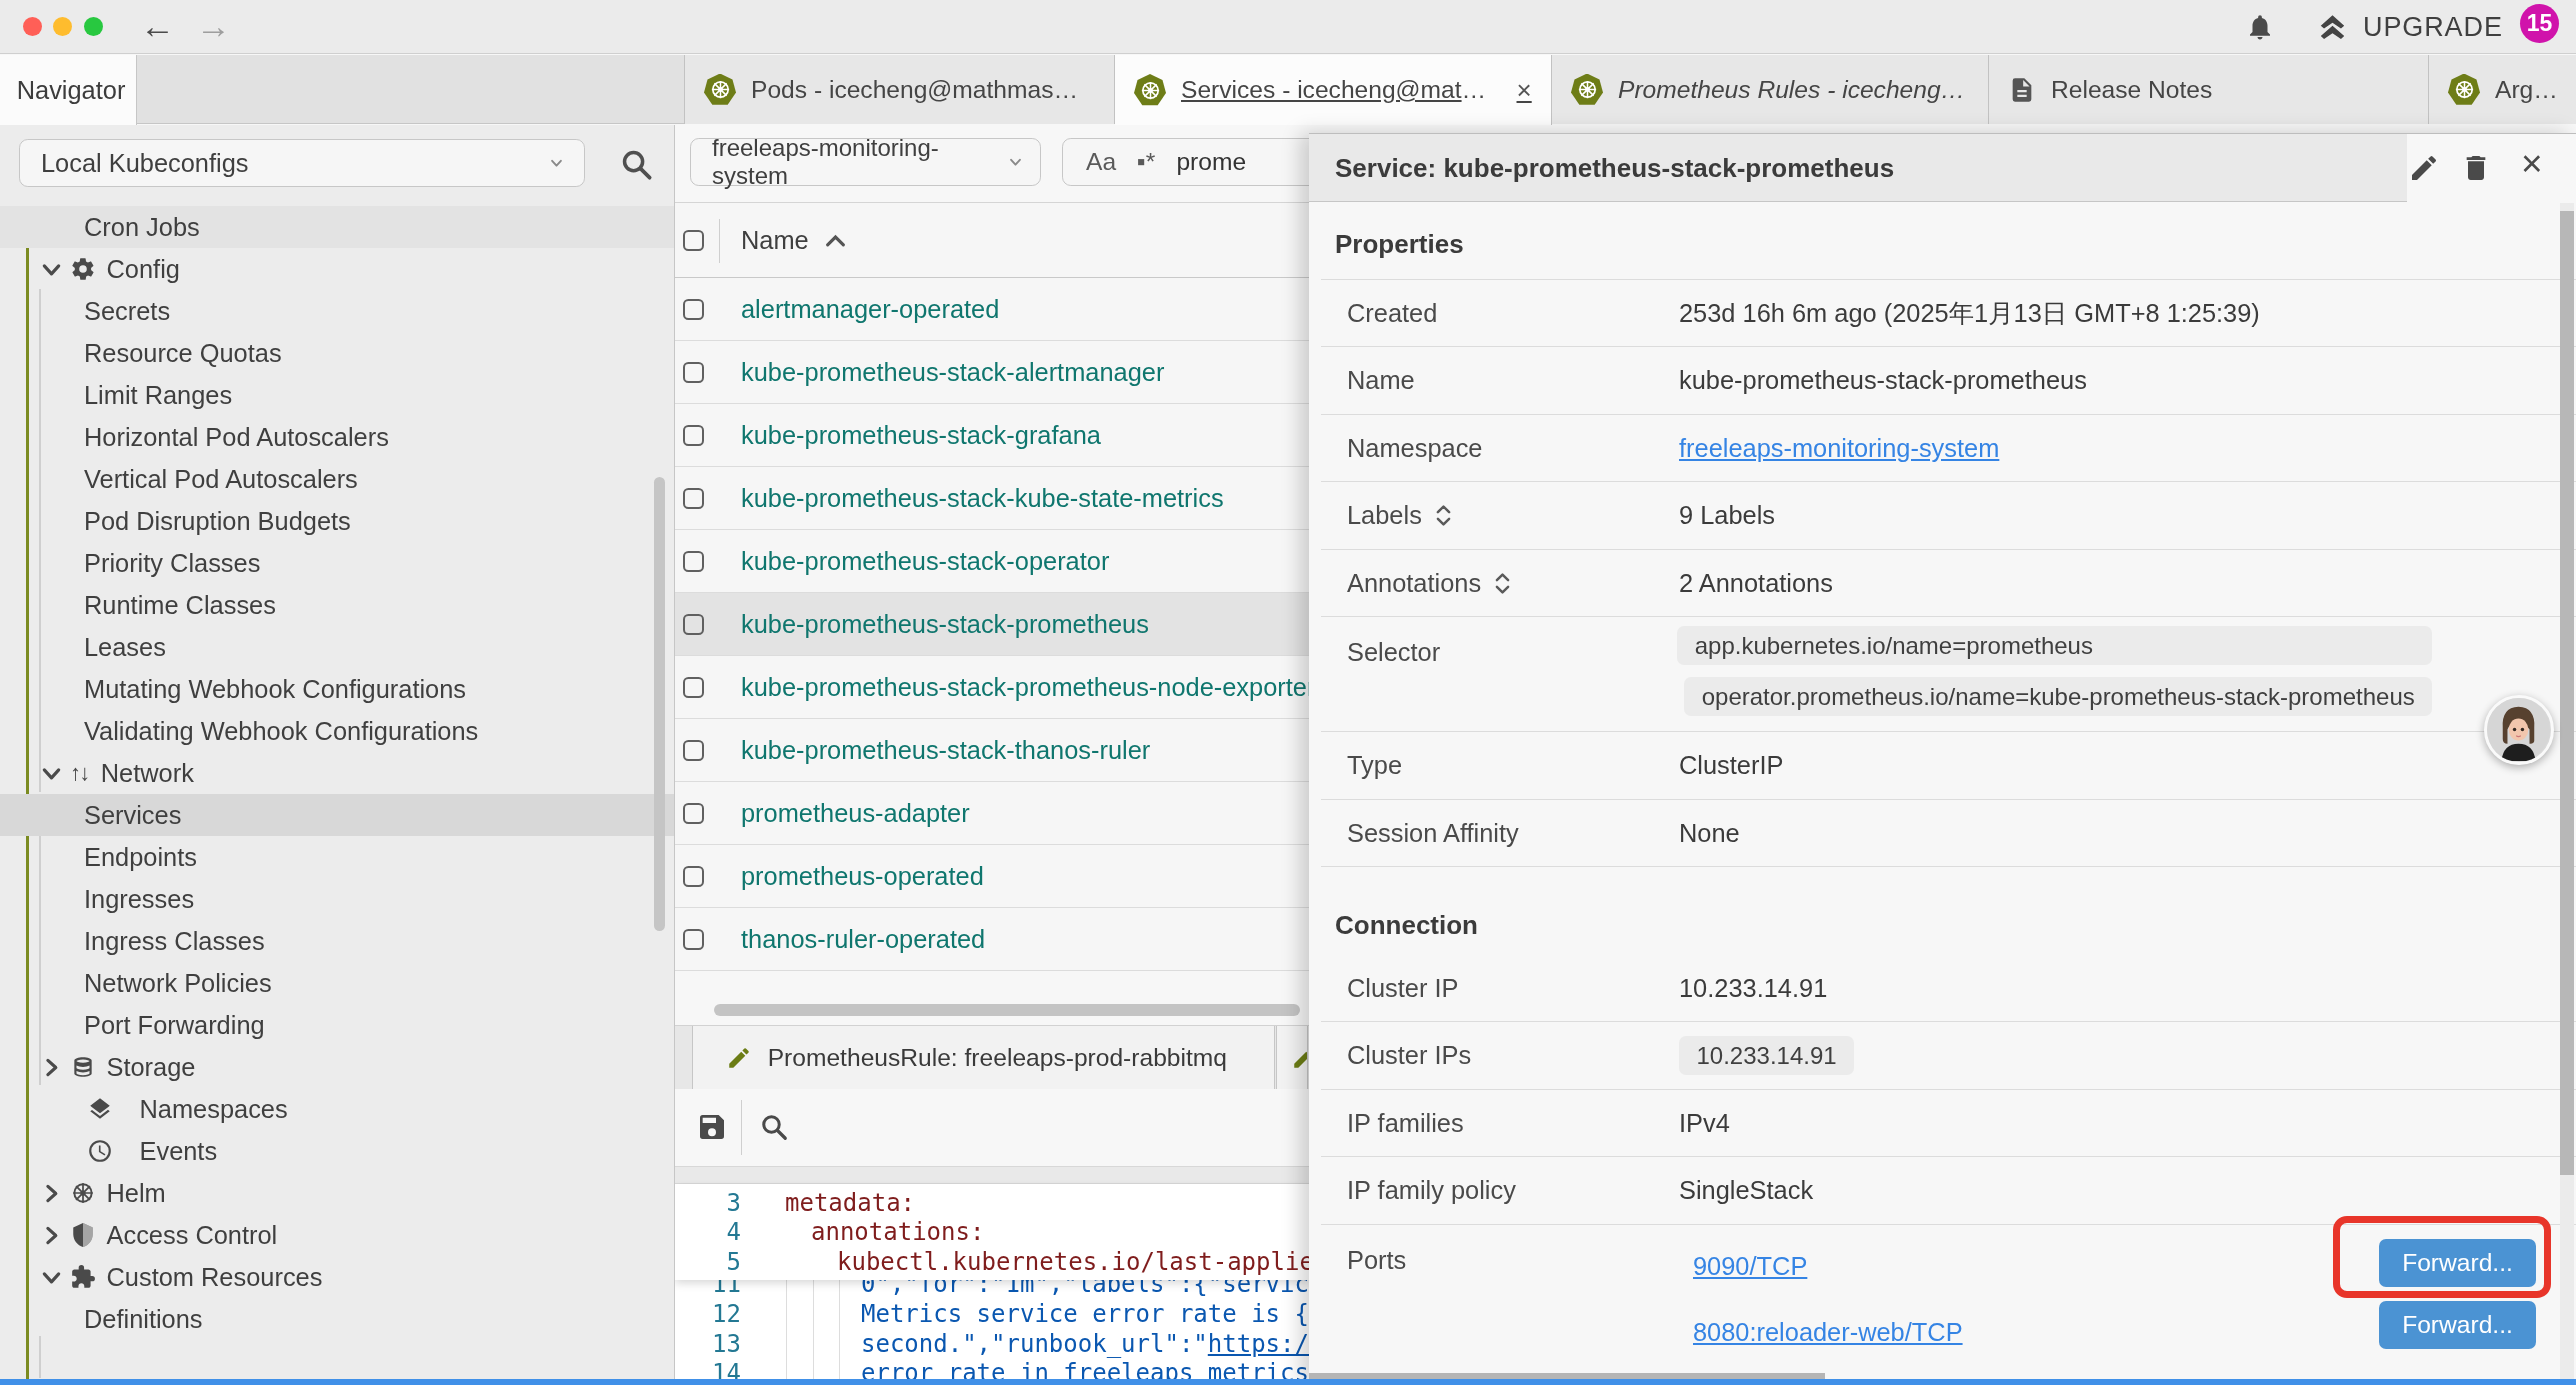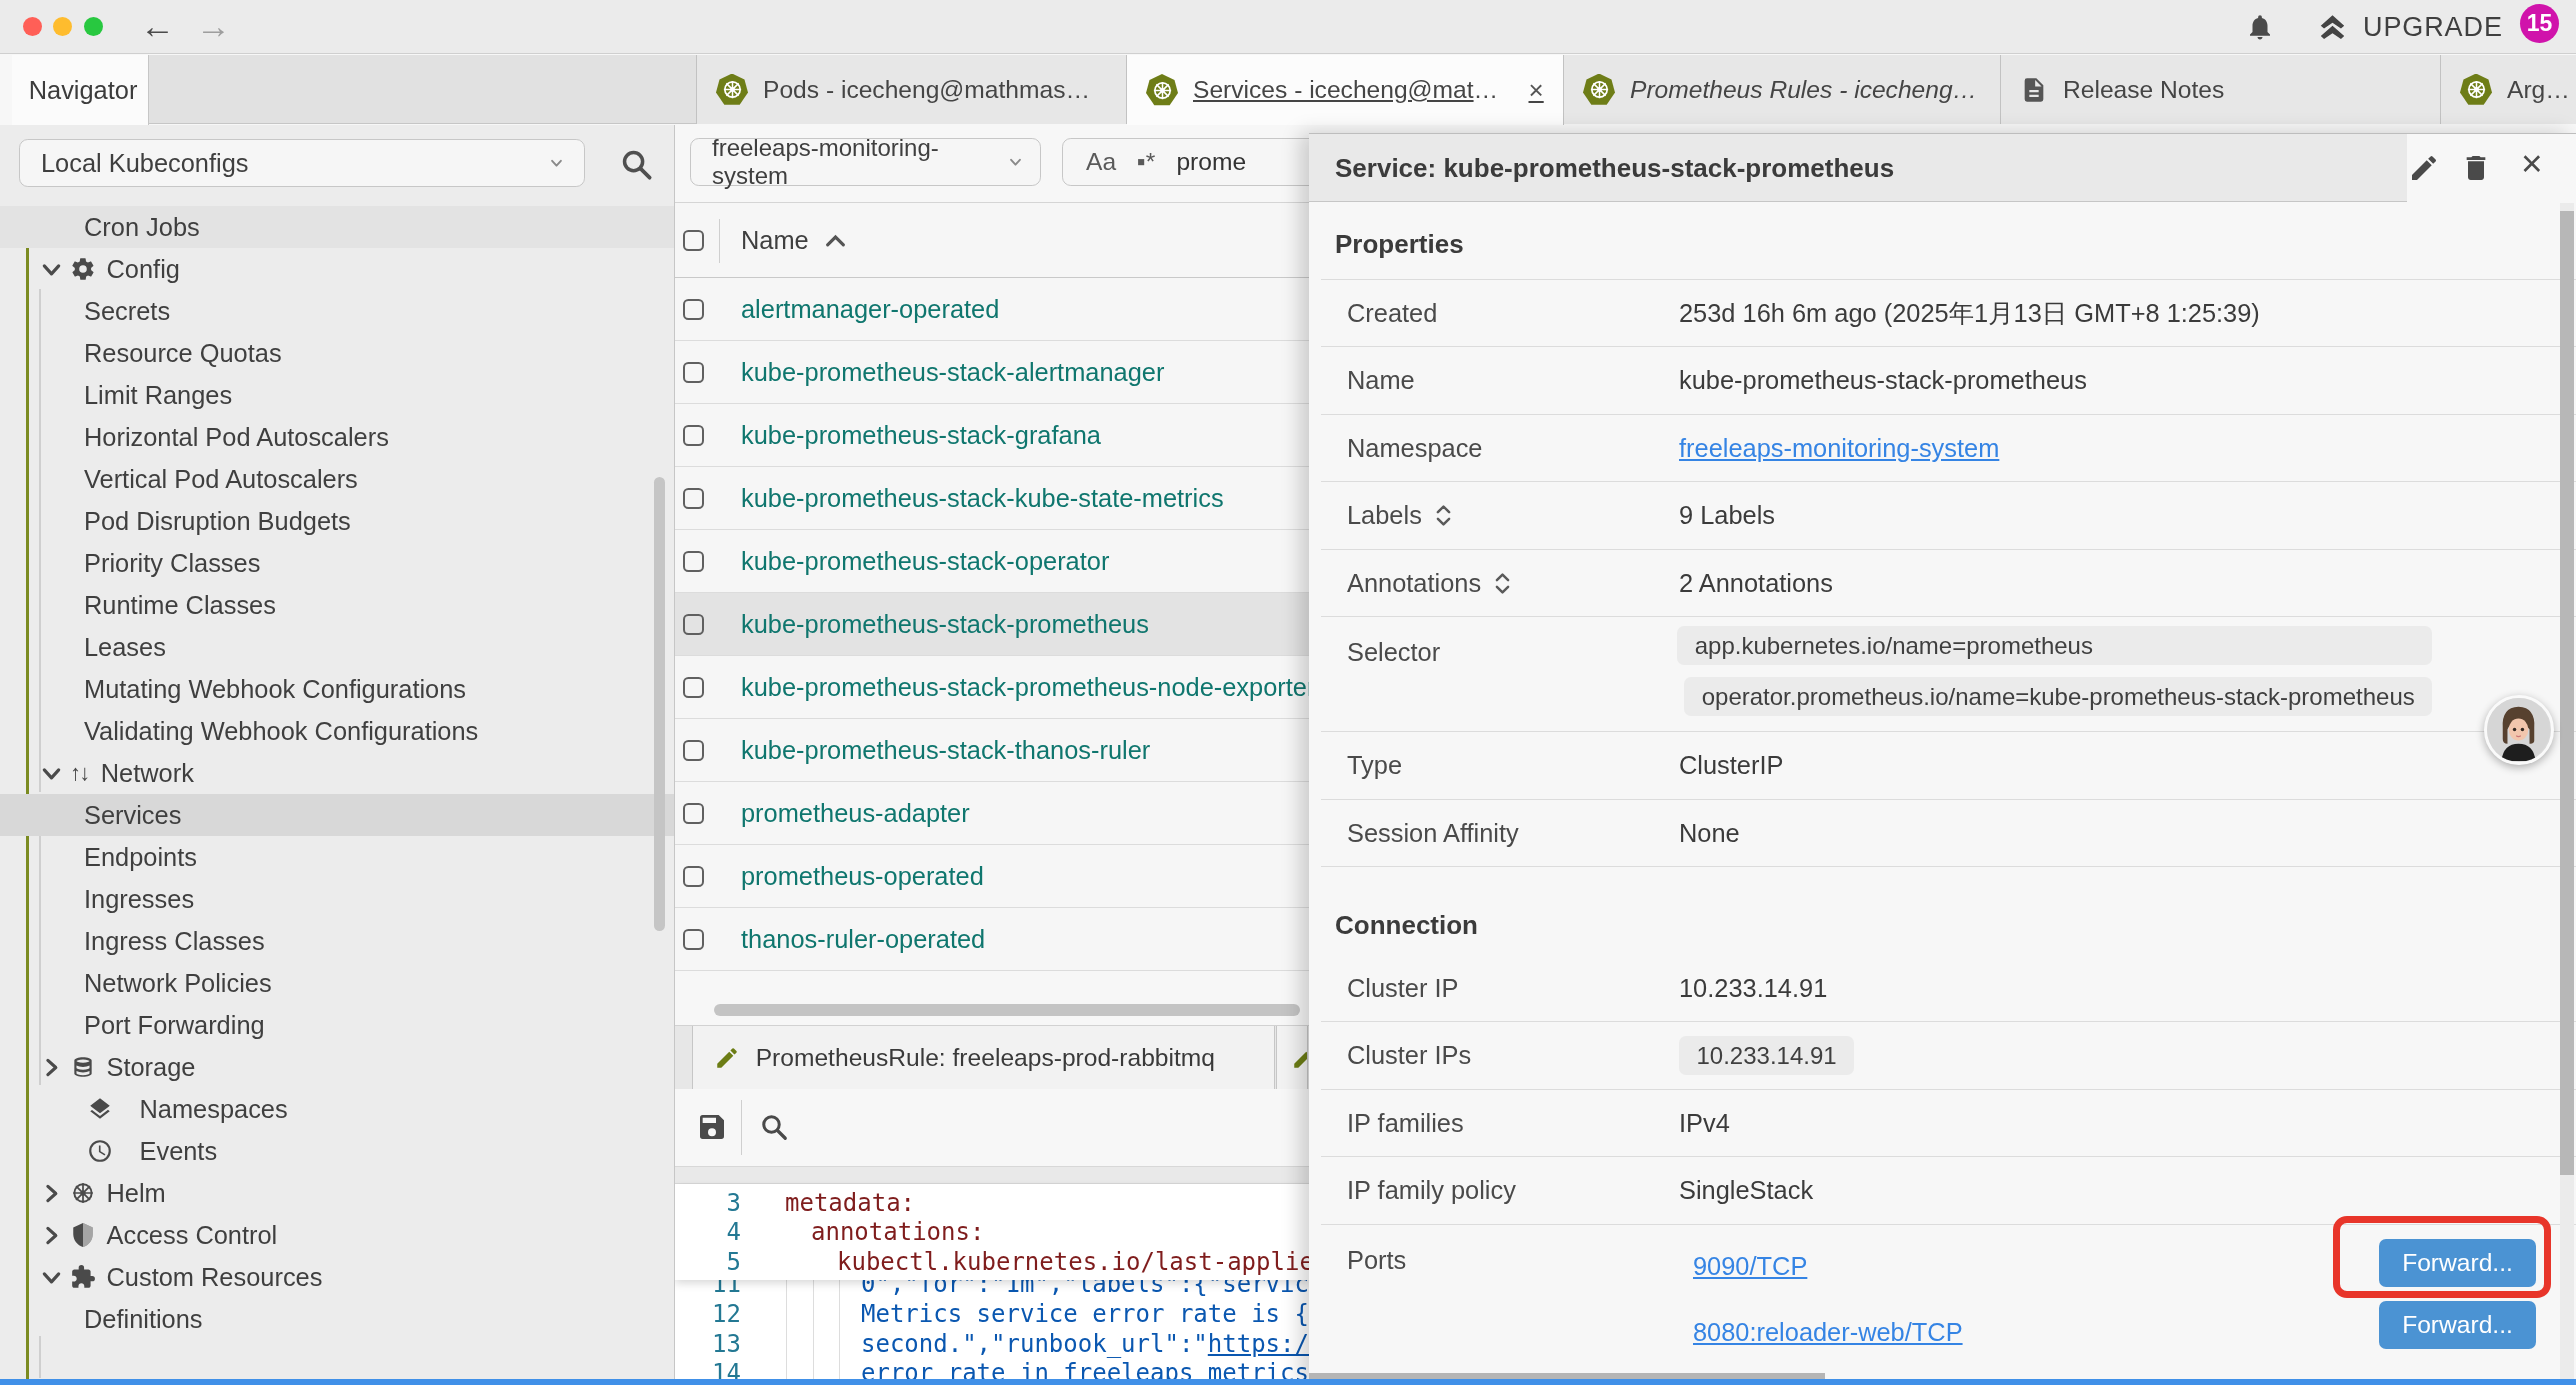--- a/index.html
+++ b/index.html
@@ -16,21 +16,21 @@
   .navarrow { position:absolute; top:5.3px; font-size:35px; line-height:42px; color:#4b4b4b; }
   #nav-fwd { color:#9e9e9e; }
   #bell { position:absolute; left:2245px; top:11.4px; width:30px; height:32px; color:#4a4a4a; }
   #upgrade { position:absolute; left:2316px; top:11.4px; display:flex; align-items:center; gap:14px; color:#444; }
   #upgrade .ic { width:33px; height:32px; }
   #upgrade .t { font-size:27px; letter-spacing:0.9px; color:#3f3f3f; }
   #badge { position:absolute; left:2520px; top:4.4px; width:39px; height:39px; border-radius:50%; background:#d013ab; color:#fff;
            font-size:23px; font-weight:bold; display:flex; align-items:center; justify-content:center; }
 
   
-  #tabstrip { position:absolute; left:0; top:55px; width:2044px; height:69px; background:#e1e1e1; border-bottom:0.9px solid #c6c6c6;margin-left:12px; }
+  #tabstrip { position:absolute; left:0; top:55px; width:2044px; height:69px; background:#e1e1e1; border-bottom:0.9px solid #c6c6c6; }
   #navtab { position:absolute; left:0; top:0; width:137px; height:70px; background:#fbfbfb; border-right:0.9px solid #c6c6c6;
             font-size:25.4px; color:#3c3c3c; display:flex; align-items:center; padding-left:16.7px; z-index:2; }
   .doctab { position:absolute; top:0; height:69px; display:flex; align-items:center; gap:15px; padding-left:19px; padding-right:12.3px;
             font-size:24.6px; color:#454545; background:#e7e7e7; border-right:0.9px solid #c2c2c2; overflow:hidden; white-space:nowrap; }
   .doctab.first { border-left:0.9px solid #c2c2c2; }
   .doctab.active { background:#fcfcfc; height:70px; z-index:2;text-decoration:underline; }
   .doctab .close { margin-left:auto; font-size:26px; color:#555; padding:0 7px; }
   .doctab.italic .tlabel { font-style:italic; }
   .tlabel { overflow:hidden; text-overflow:ellipsis; white-space:nowrap; }
   .k8s { width:32px; height:32px; flex:none; background:#6e7d17; display:flex; align-items:center; justify-content:center; color:#fff;
@@ -77,21 +77,21 @@
   #tbody { position:absolute; left:0; top:153px; width:634px; }
   .lrow { height:63px; border-bottom:0.9px solid #dcdcdc; background:#f6f6f6; position:relative; display:flex; align-items:center; }
   .lrow.selected { background:#e3e3e3; }
   .lrow .cb { top:21px; }
   .lrow .nm { position:absolute; left:66px; white-space:nowrap; font-size:25.4px; color:#0f766e; }
   #hscroll { position:absolute; left:39px; top:879px; width:586px; height:12.3px; border-radius:6.1px; background:#c4c4c4; }
 
   
   #etabbar { position:absolute; left:0; top:900px; width:634px; height:64px; background:#e7e7e7; border-top:0.9px solid #d2d2d2; }
   .etab { position:absolute; top:0; height:64px; background:#f2f2f2; border-left:0.9px solid #c6c6c6; border-right:0.9px solid #c6c6c6;
-          display:flex; align-items:center; gap:16px; padding-left:21px; font-size:24.6px; color:#3a3a3a; overflow:hidden; white-space:nowrap; }
+          display:flex; align-items:center; gap:16px; padding-left:33px; font-size:24.6px; color:#3a3a3a; overflow:hidden; white-space:nowrap; }
   .pencil-g { width:26px; height:26px; color:#6c7d15; flex:none; }
   #etoolbar { position:absolute; left:0; top:964px; width:634px; height:76px; background:#f7f7f7; }
   #etoolbar .vdiv { position:absolute; left:66px; top:10.5px; width:0.9px; height:55px; background:#cfcfcf; }
   .toolic { position:absolute; width:32px; height:32px; color:#4a4a4a; }
   #graystrip { position:absolute; left:0; top:1041px; width:634px; height:18.4px; background:#e9e9e9; border-top:0.9px solid #d8d8d8; border-bottom:0.9px solid #d8d8d8; }
   #editor { position:absolute; left:0; top:1059px; width:634px; height:201px; background:#ffffff; font-family:"DejaVu Sans Mono", monospace; font-size:24px; }
   .eline { position:absolute; left:0; width:634px; height:30px; line-height:30px; white-space:pre; }
   .eline .ln { position:absolute; left:0; top:0; width:66px; text-align:right; color:#237893; }
   .eline .code { position:absolute; top:0; color:#7f1d1d; }
   .eline .code.str { color:#0a57b0; }

